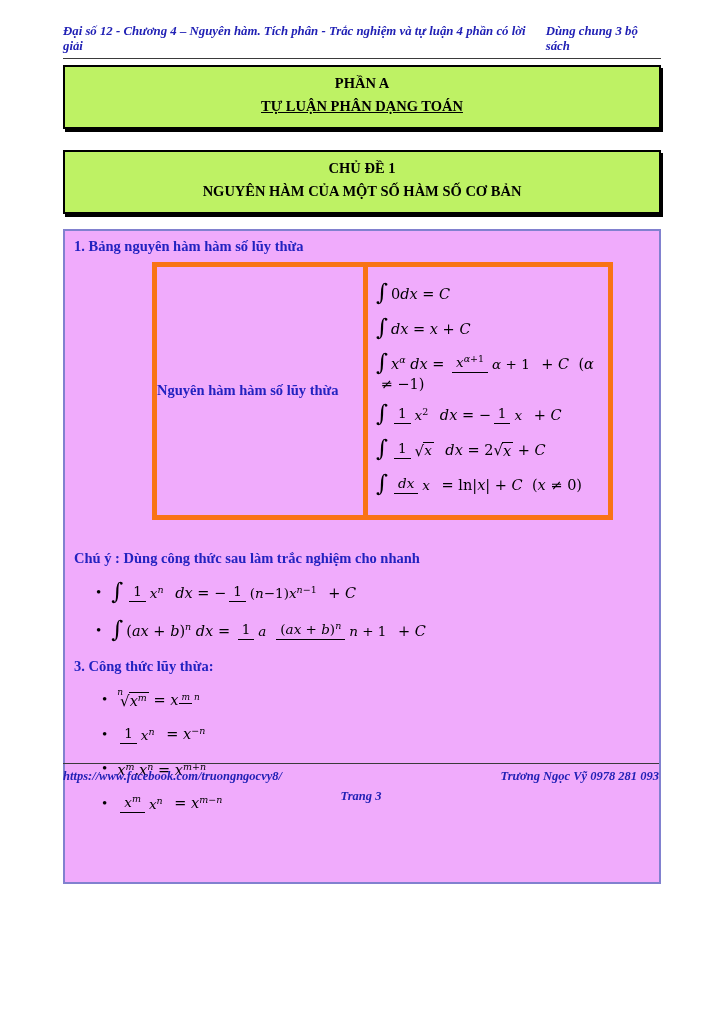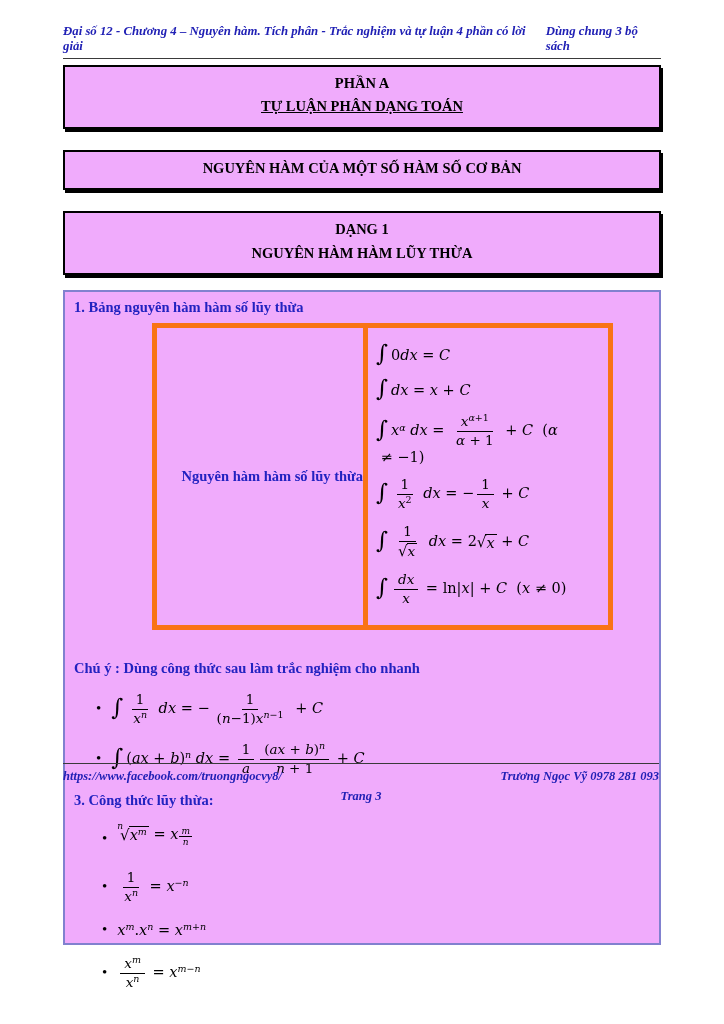--- a/index.html
+++ b/index.html
@@ -21,57 +21,57 @@
   .ftr {
     position:absolute; left:63px; right:65px; bottom:16px;
     border-top:1px solid #3a3a3a; padding-top:5px;
     display:flex; justify-content:space-between; align-items:baseline;
     font-size:12.5px; font-weight:bold; font-style:italic; color:#2121b5;
   }
   .ftr .center { position:absolute; left:50%; transform:translateX(-50%); top:1px;margin-top:24px; }
 
   
   .banner {
-    background:#f0abfc; border:2px solid #000; box-shadow:2px 3px 0 #000;
+    background:#bef264; border:2px solid #000; box-shadow:2px 3px 0 #000;
     text-align:center; padding:5px 6px 8px 6px; margin-top:21px;
     font-weight:bold; font-size:14.5px; line-height:1.62; color:#000;
   }
   .banner.first { margin-top:6px; }
   .banner .u { text-decoration:underline; }
 
   
   .content-box {
     margin-top:15px; height:655px; border:2px solid #8181cf;
     padding:5px 10px 0 9px; position:relative; background:#f0abfc;
   }
   .sec-title { color:#2222c0; font-weight:bold; font-size:14.5px; margin-top:2px; }
   .sec-title.note { margin-top:30px; }
   .sec-title.pw  { margin-top:10px; }
 
   
   table.fx { border-collapse:collapse; margin:7px 0 0 78px; }
   table.fx td { border:5px solid #f97316; vertical-align:middle; }
   td.lbl {
-    width:211px; text-align:right; color:#2222c0; font-weight:bold; font-size:14.5px;
+    width:211px; text-align:left; color:#2222c0; font-weight:bold; font-size:14.5px;
   }
   td.fcell { width:245px; padding:4px 8px 6px 8px; }
   td.fcell .math { margin:12px 0; }
 
   
   .brow { display:flex; align-items:center; margin:15px 0 15px 22px; }
   .brow::before { content:"•"; font-size:15px; margin-right:10px; position:relative; top:-1px; }
   .brow.pwr { margin-left:28px; margin-top:17px; margin-bottom:17px; }
 
   
   .math { font-family:"DejaVu Serif","Liberation Serif",serif; font-size:14.5px; color:#000; }
   .mi { font-style:italic; }
   .mo, .mn { white-space:pre; }
   .mint { font-size:23px; line-height:1; vertical-align:middle; position:relative; top:-2px; margin-right:3px; font-weight:normal; }
   .mfrac {
-    display:inline-flex; flex-direction:column; align-items:center;
+    display:inline-flex; flex-direction:row; align-items:center;
     vertical-align:middle; margin:0 3px; font-size:13.5px; line-height:1.18; text-align:center;
   }
   .fnum { border-bottom:1px solid #000; padding:0 4px 1px 4px; display:block; }
   .fden { padding:1px 4px 0 4px; display:block; }
   .msup { font-size:9.5px; position:relative; top:-5px; line-height:1; display:inline-block; }
   .msup .mfrac { font-size:9px; margin:0 1px; vertical-align:baseline; }
   .msup .fnum { padding:0 2px; }
   .msup .fden { padding:0 2px; }
   .msqrt { display:inline-flex; align-items:flex-start; vertical-align:middle; }
   .rsign { font-size:15px; line-height:1.1; align-self:flex-end; }
@@ -88,27 +88,24 @@
     <span class="left">Đại số 12 - Chương 4 – Nguyên hàm. Tích phân -  Trắc nghiệm và tự luận 4 phần có lời giải</span>
     <span class="right">Dùng chung 3 bộ sách</span>
   </div>
 
   <div class="banner first">
     <div>PHẦN A</div>
     <div class="u">TỰ LUẬN PHÂN DẠNG TOÁN</div>
   </div>
 
   <div class="banner">
+    <div>CHỦ ĐỀ 1</div>
     <div>NGUYÊN HÀM CỦA MỘT SỐ HÀM SỐ CƠ BẢN</div>
   </div>
 
-  <div class="banner">
-    <div>DẠNG 1</div>
-    <div>NGUYÊN HÀM HÀM LŨY THỪA</div>
-  </div>
 
   <div class="content-box">
 
     <div class="sec-title">1. Bảng nguyên hàm hàm số lũy thừa</div>
 
     <table class="fx">
       <tbody>
           <tr>
         <td class="lbl">Nguyên hàm hàm số lũy thừa</td>
         <td class="fcell">

